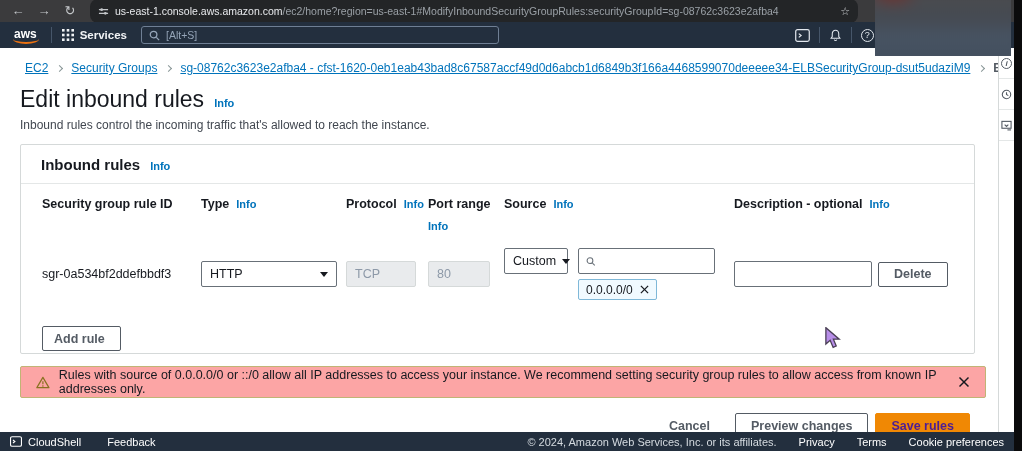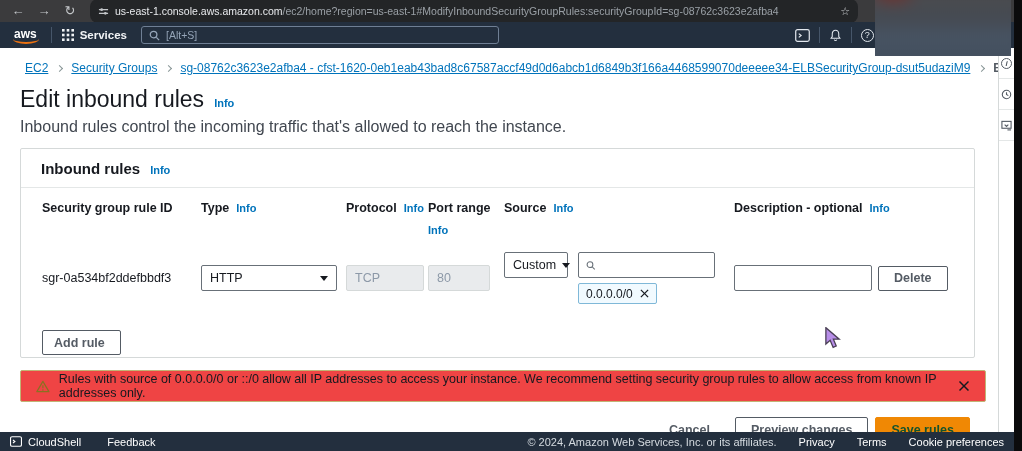--- a/index.html
+++ b/index.html
@@ -67,21 +67,21 @@
   .breadcrumb { padding:13px 0 0 25px; font-size:12px; color:#545b64; display:flex; align-items:center;
     white-space:nowrap; }
   .crumb-link { color:#0073bb; text-decoration:underline; cursor:pointer; }
   .crumb-chev { width:5px; height:5px; border-top:1.4px solid #879596; border-right:1.4px solid #879596;
     transform:rotate(45deg); display:inline-block; margin:0 9px; flex:none; }
   .crumb-current { color:#545b64; font-weight:bold; }
 
   .page-title-row { margin:11px 0 0 20px; display:flex; align-items:baseline; gap:10px; }
   .page-title { font-size:23px; color:#16191f; font-weight:normal; }
   .info-link { color:#0073bb; font-size:11px; font-weight:bold; cursor:pointer; }
-  .page-subtitle { margin:5px 0 0 20px; font-size:16px; color:#414750; }
+  .page-subtitle { margin:5px 0 0 20px; font-size:12px; color:#414750; }
 
   
   .card { margin:12px 0 0 20px; width:955px; border:1px solid #d5d9d9; border-radius:2px; background:#fff; }
   .card-header { padding:11px 20px 10px 20px; border-bottom:1px solid #e4e7e7;
     display:flex; align-items:baseline; gap:10px; }
   .card-title { font-size:15px; font-weight:bold; color:#16191f; }
 
   .tbl { padding:12px 20px 12px 21px; }
   .grid-row { display:grid; grid-template-columns:159px 145px 82px 76px 230px 144px 1fr; align-items:start; }
   .hdr-cell { font-size:12.5px; font-weight:bold; color:#16191f; line-height:16px; padding-bottom:6px; }
@@ -93,53 +93,53 @@
   .rule-id { font-size:12.5px; color:#16191f; }
   .sel { height:26px; border:1px solid #687078; border-radius:2px; background:#fff;
     display:flex; align-items:center; padding:0 8px; font-size:12.5px; color:#16191f; cursor:pointer; }
   .sel .sel-caret { margin-left:auto; width:0; height:0; border-left:4.5px solid transparent;
     border-right:4.5px solid transparent; border-top:5px solid #16191f; }
   .sel-type { width:136px; }
   .sel-small { width:64px; }
   .sel-small .sel-caret { margin-left:6px; }
   .inp-disabled { height:26px; border:1px solid #d5d9d9; border-radius:2px; background:#e9ebed;
     color:#8d99a8; font-size:12.5px; padding:0 8px; font-family:"Liberation Sans",sans-serif; }
-  .inp-proto { width:78px; }
+  .inp-proto { width:70px; }
   .inp-port { width:62px; }
   .src-cell { display:flex; flex-direction:column; }
   .src-top { display:flex; gap:10px; align-items:center; }
   .search-box { width:137px; height:26px; border:1px solid #687078; border-radius:2px; background:#fff;
     display:flex; align-items:center; padding:0 7px; gap:6px; }
   .search-box input { border:none; outline:none; width:100%; font-size:12px;
     font-family:"Liberation Sans",sans-serif; }
   .token { margin:5px 0 0 74px; align-self:flex-start; display:flex; align-items:center; gap:7px;
     background:#f1faff; border:1px solid #7fb8d8; border-radius:2px; height:21px; padding:0 7px;
     font-size:12px; color:#16191f; }
   .inp-desc { width:138px; height:26px; border:1px solid #687078; border-radius:2px; background:#fff;
     font-size:12px; padding:0 8px; outline:none; font-family:"Liberation Sans",sans-serif; }
   .del-cell { display:flex; justify-content:flex-start; }
 
   .btn { display:inline-flex; align-items:center; justify-content:center; height:25px; padding:0 15px;
     border:1px solid #545b64; border-radius:2px; background:#fff; color:#545b64;
     font-size:12.5px; font-weight:bold; cursor:pointer; font-family:"Liberation Sans",sans-serif; }
   .add-rule { margin:14px 0 2px 21px;padding-left:11px; }
 
   
-  .warn { margin:12px 28px 0 20px; height:32px; background:#ef4444; border:1px solid #c1b475;
+  .warn { margin:12px 28px 0 20px; height:32px; background:#fca5a5; border:1px solid #c1b475;
     border-radius:2px; display:flex; align-items:center; padding:0 15px; gap:9px; }
   .warn-text { font-size:12.5px; color:#16191f; }
   .warn-close { margin-left:auto; cursor:pointer; display:flex; align-items:center; }
 
   
   .actions { margin-top:15px; display:flex; align-items:center; justify-content:flex-end;
     padding-right:44px; }
   .btn-link { border:none; background:transparent; color:#545b64; font-size:12.5px; font-weight:bold;
     cursor:pointer; padding:0 10px; font-family:"Liberation Sans",sans-serif; }
   .btn-preview { margin-left:15px; }
-  .btn-primary { margin-left:7px; background:#f08804; border:1px solid #f08804; color:#14532d; }
+  .btn-primary { margin-left:7px; background:#f08804; border:1px solid #f08804; color:#4c1d95; }
 
   
   .app-footer { position:absolute; bottom:0; left:0; width:1014px; height:19px; background:#232f3e;
     display:flex; align-items:center; padding:0 10px; color:#fff; font-size:11px; }
   .foot-item { display:flex; align-items:center; gap:6px; margin-right:26px; cursor:pointer; }
   .foot-right { margin-left:auto; display:flex; align-items:center; gap:0; }
   .foot-copy { color:#d5dbe0; margin-right:22px; cursor:default; }
   .foot-link { margin-right:22px; cursor:pointer; }
   .foot-link:last-child { margin-right:0; }
 

